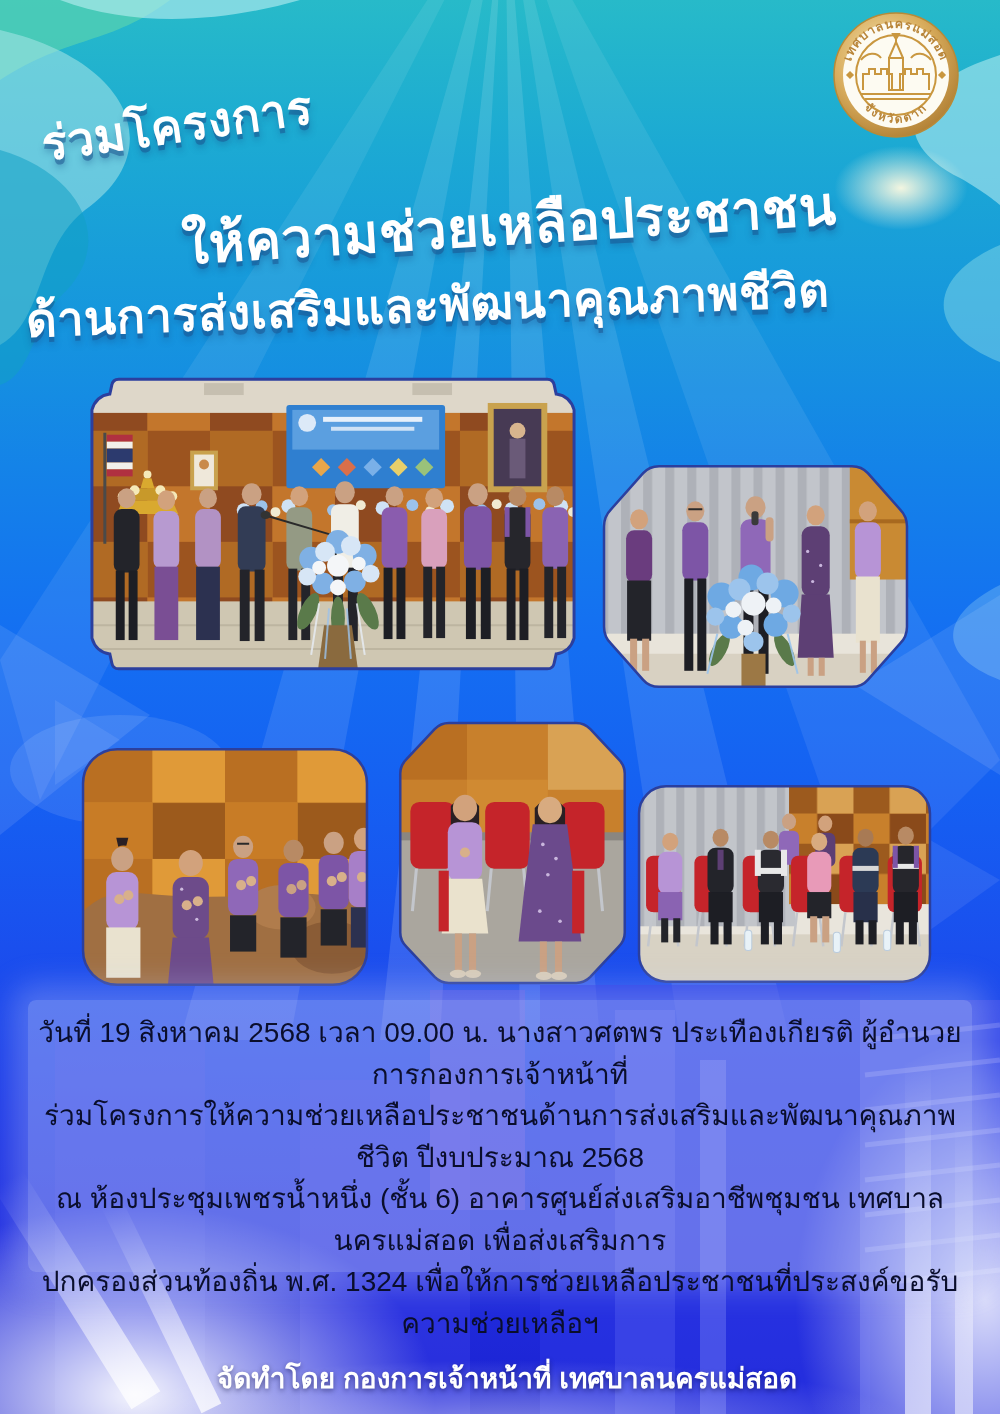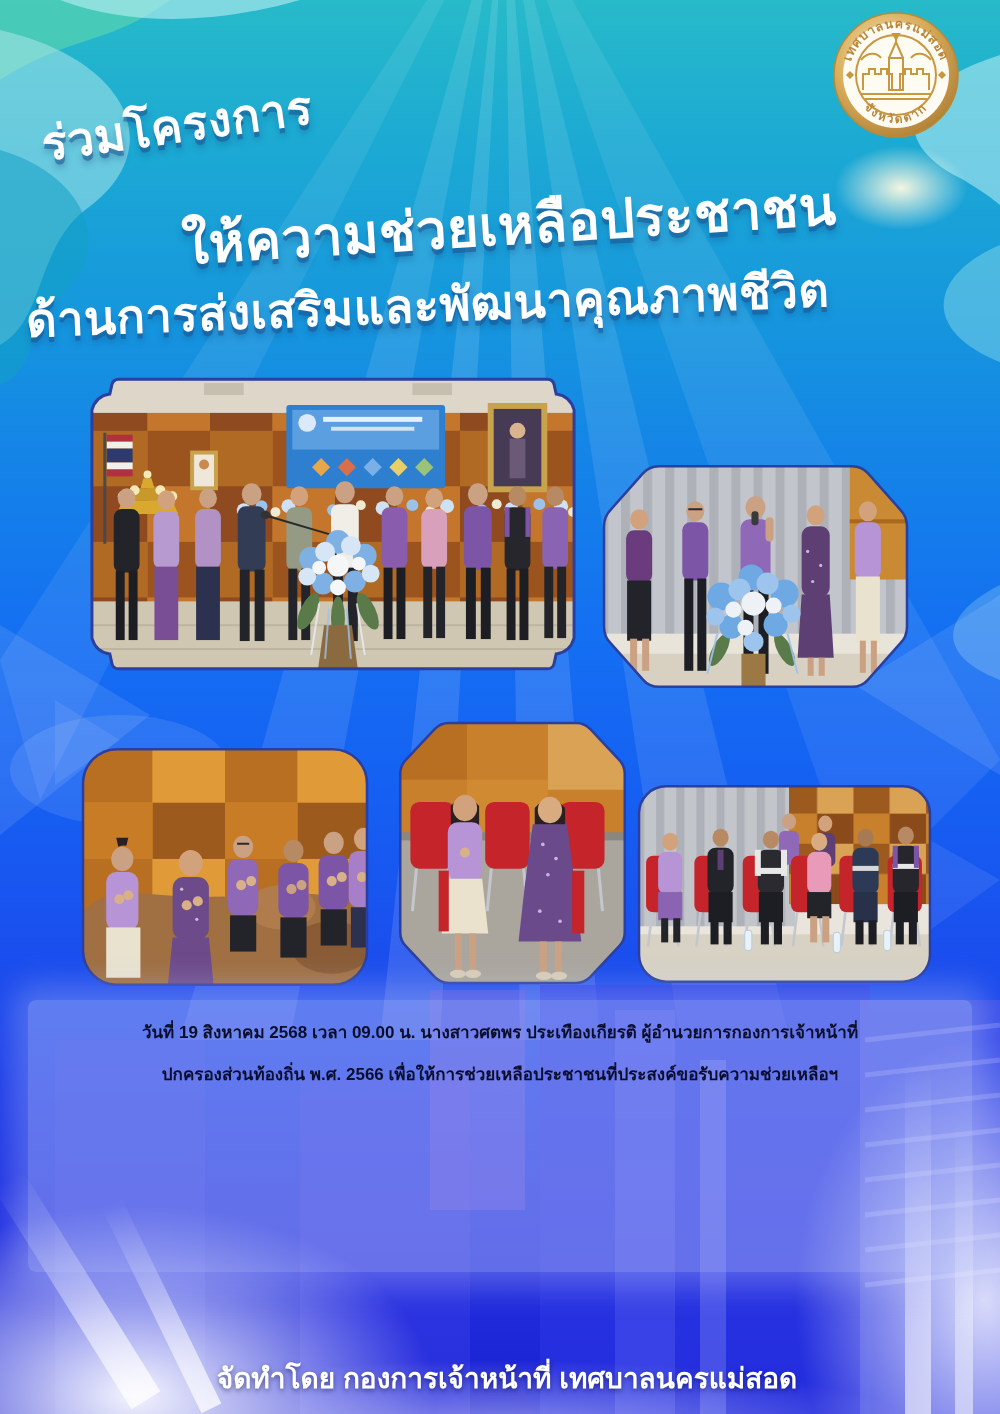--- a/index.html
+++ b/index.html
@@ -30,21 +30,21 @@
   .photo{position:absolute;}
   .photo svg{display:block;}
   
   .panel{
     left:28px;top:1000px;width:944px;height:272px;border-radius:8px;
     background:rgba(196,205,248,.40);
     box-shadow:0 0 30px 16px rgba(196,205,248,.30);
   }
   .body-text{
     position:absolute;left:30px;top:1012px;width:940px;text-align:center;
-    color:#0a0e2c;font-weight:700;font-size:17px;line-height:41.5px;
+    color:#0a0e2c;font-weight:400;font-size:28px;line-height:41.5px;
   }
   .body-text p{margin:0;}
   .credit{
     position:absolute;left:7px;top:1356px;width:1000px;text-align:center;
     color:#ffffff;font-weight:700;font-size:28px;
     text-shadow:0 2px 5px rgba(0,0,40,.45);
   }
 </style>
 </head>
 <body>
@@ -708,18 +708,20 @@
         </g>
       </g>
       <rect x="3" y="3" width="289" height="194" rx="27" fill="none" stroke="#2b3f9e" stroke-width="2.5"></rect>
     </svg>
   </figure>
 
   <div class="abs panel"></div>
 
   <div class="body-text">
     <p>วันที่ 19 สิงหาคม 2568 เวลา 09.00 น. นางสาวศตพร ประเทืองเกียรติ ผู้อำนวยการกองการเจ้าหน้าที่</p>
-    <p>ปกครองส่วนท้องถิ่น พ.ศ. 2566 เพื่อให้การช่วยเหลือประชาชนที่ประสงค์ขอรับความช่วยเหลือฯ</p>
+    <p>ร่วมโครงการให้ความช่วยเหลือประชาชนด้านการส่งเสริมและพัฒนาคุณภาพชีวิต ปีงบประมาณ 2568</p>
+    <p>ณ ห้องประชุมเพชรน้ำหนึ่ง (ชั้น 6) อาคารศูนย์ส่งเสริมอาชีพชุมชน เทศบาลนครแม่สอด เพื่อส่งเสริมการ</p>
+    <p>ปกครองส่วนท้องถิ่น พ.ศ. 1324 เพื่อให้การช่วยเหลือประชาชนที่ประสงค์ขอรับความช่วยเหลือฯ</p>
   </div>
 
   <div class="credit">จัดทำโดย กองการเจ้าหน้าที่ เทศบาลนครแม่สอด</div>
 
 </div>
 
 </body></html>

